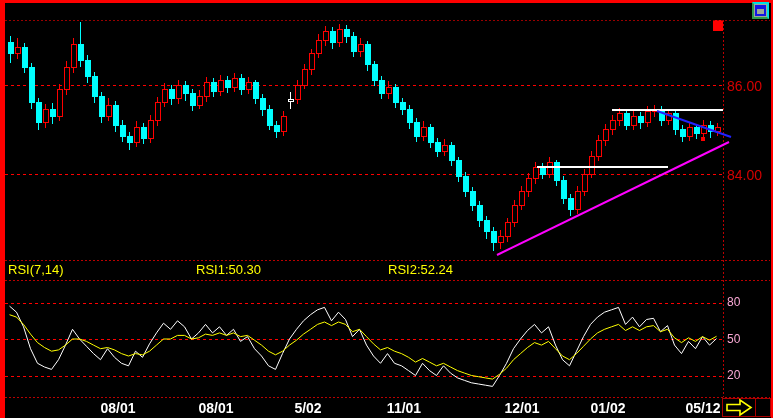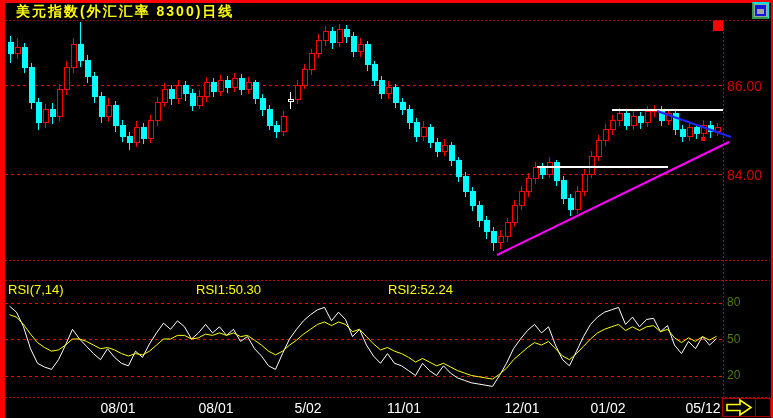--- a/index.html
+++ b/index.html
@@ -10,37 +10,36 @@
   .b-left{left:0;top:0;width:5px;height:418px;}
   .b-right{left:771px;top:0;width:2px;height:418px;}
   .title{position:absolute;left:16px;top:3px;color:#ffff00;font-size:14px;font-weight:bold;
          letter-spacing:2px;white-space:nowrap;}
   .win-icon{position:absolute;left:752px;top:2px;width:17px;height:17px;background:#9aa89a;
             border-top:2px solid #00e0e0;border-right:2px solid #00e0e0;
             border-bottom:2px solid #2e9a4e;border-left:2px solid #2e9a4e;box-sizing:border-box;}
   .win-icon .g-back{position:absolute;right:1px;top:1px;width:7px;height:5px;border:2px solid #1414e6;}
   .win-icon .g-front{position:absolute;left:1px;bottom:1px;width:7px;height:5px;border:2px solid #1414e6;background:#9aa89a;}
   #chart-svg{position:absolute;left:0;top:0;}
-  .rsi-label{position:absolute;top:262px;color:#ffff00;font-size:13px;white-space:nowrap;margin-top:20px;}
+  .rsi-label{position:absolute;top:262px;color:#ffff00;font-size:13px;white-space:nowrap;}
   .price-label{position:absolute;left:727px;color:#d40000;font-size:14px;}
-  .rsi-tick{position:absolute;left:727px;color:#4d7c0f;font-size:12px;}
-  .date-label{position:absolute;top:400px;color:#ffffff;font-size:14px;font-weight:normal;
+  .rsi-tick{position:absolute;left:727px;color:#f9a8d4;font-size:12px;}
+  .date-label{position:absolute;top:400px;color:#ffffff;font-size:14px;font-weight:bold;
               transform:translateX(-50%);white-space:nowrap;}
   #nav-svg{position:absolute;left:0px;top:0px;}
 </style>
 </head>
 <body>
 
 <div id="app">
 
   <div class="border b-top"></div>
   <div class="border b-left"></div>
   <div class="border b-right"></div>
 
-  <div class="title">美元指数(外汇汇率 8300)日线</div>
 
   <div class="win-icon">
     <div class="g-back"></div>
     <div class="g-front"></div>
   </div>
 
   <svg id="chart-svg" width="773" height="418" shape-rendering="crispEdges">
     <rect x="713" y="20" width="10" height="11" fill="#ff0000"></rect>
   <line x1="5" y1="20.5" x2="770" y2="20.5" stroke="#990000" stroke-width="1" stroke-dasharray="2,2"></line>
       <line x1="5" y1="260.5" x2="770" y2="260.5" stroke="#bb0000" stroke-width="1" stroke-dasharray="2,2"></line>

